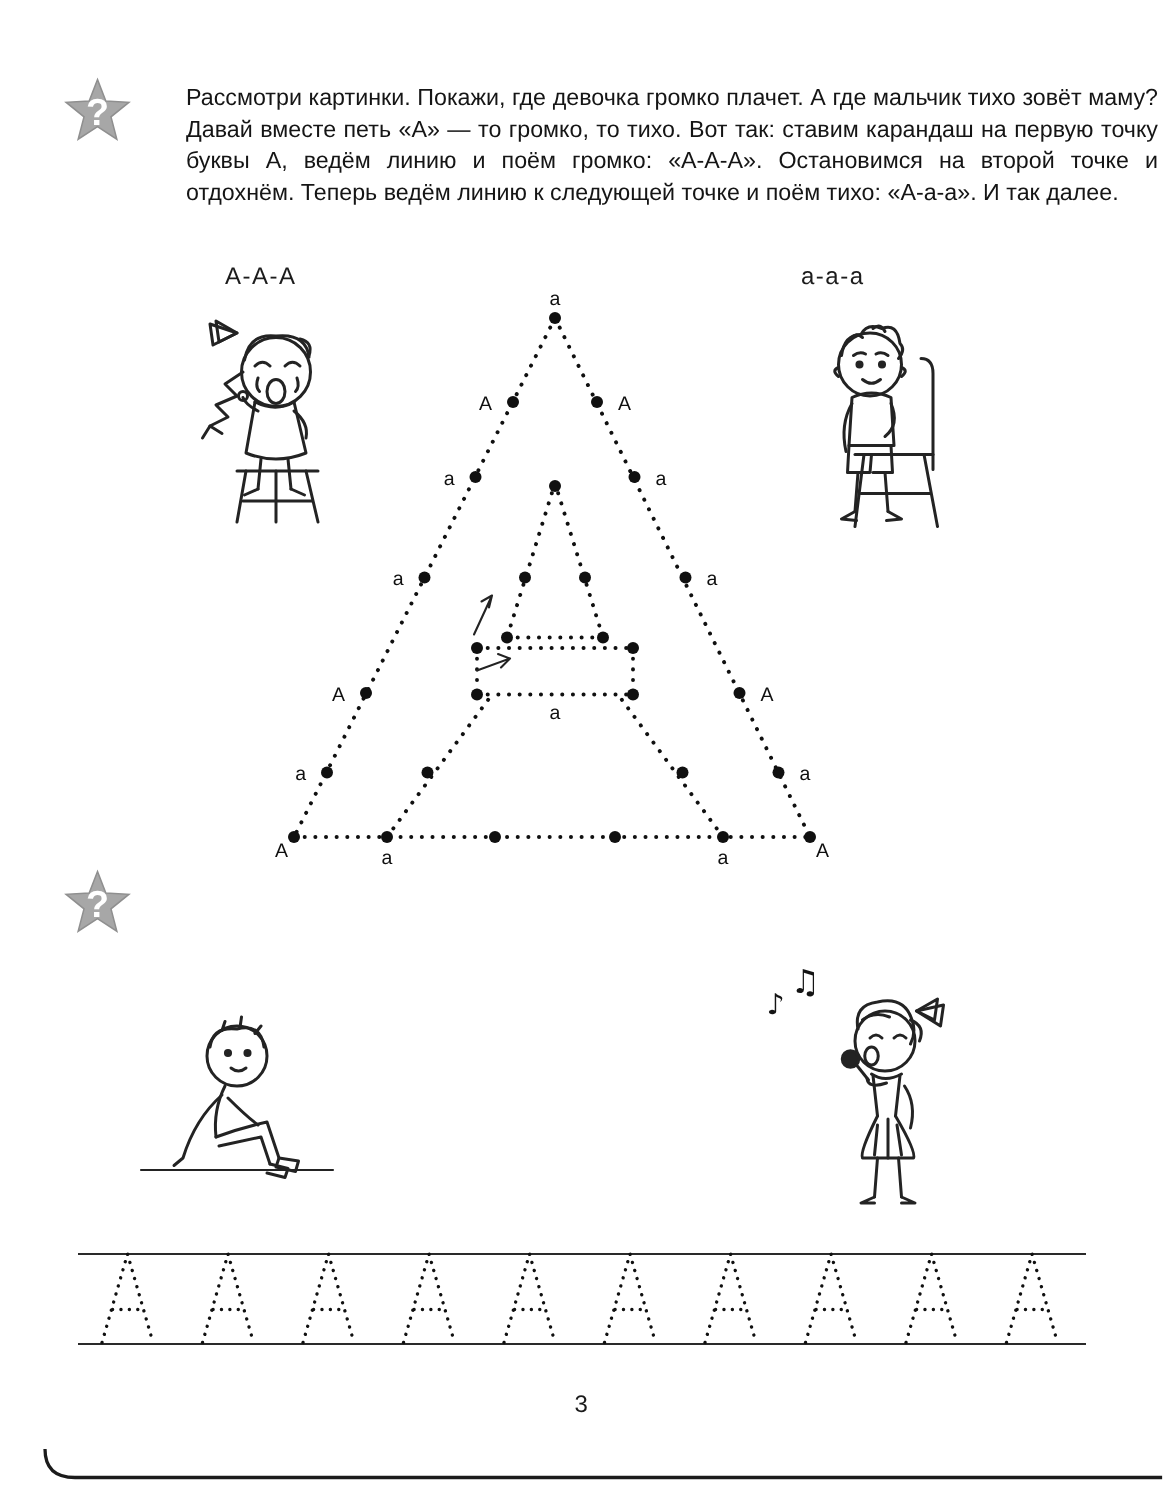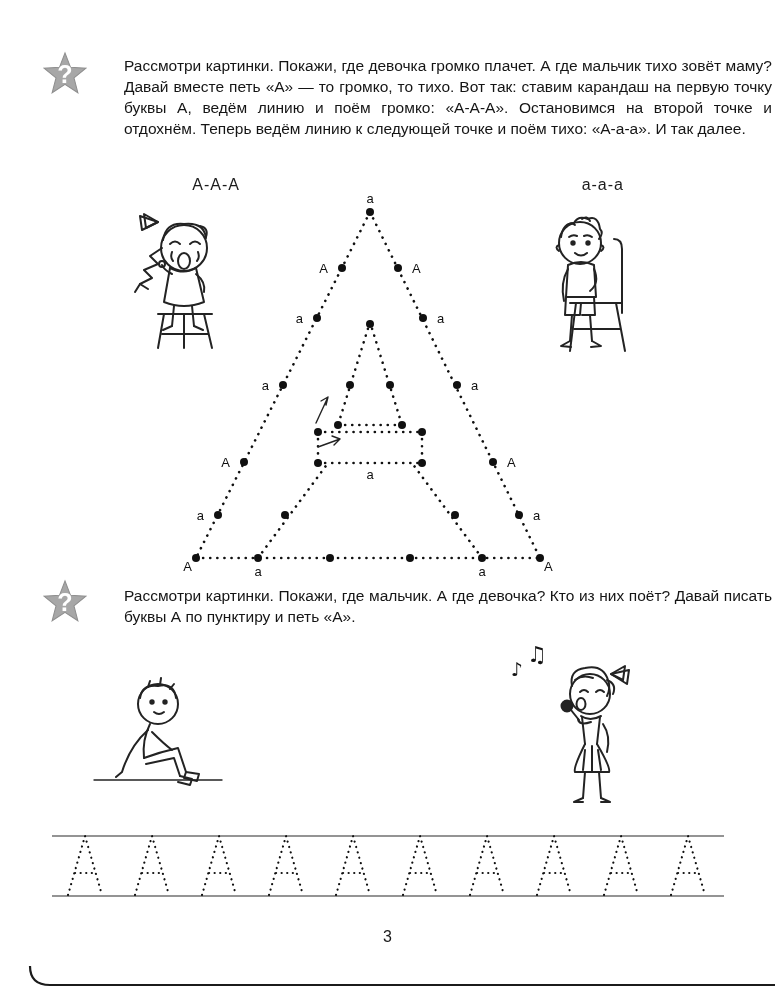--- a/index.html
+++ b/index.html
@@ -1,20 +1,20 @@
 <!DOCTYPE html>
 <html><head>
 <meta charset="utf-8">
 <style>
   html,body{margin:0;padding:0;background:#fff;}
   #page{position:relative;width:775px;height:1001px;background:#ffffff;overflow:hidden;
         font-family:"Liberation Sans",sans-serif;color:#161616;}
   .abs{position:absolute;}
   .task-text{font-size:15.5px;line-height:1.36;text-align:justify;color:#151515;margin-left:36px;}
-  .ex-label{font-size:16px;color:#1c1c1c;text-align:right;letter-spacing:1px;}
+  .ex-label{font-size:16px;color:#1c1c1c;text-align:left;letter-spacing:1px;}
   svg{overflow:visible;display:block;}
   .art{fill:none;stroke:#232323;stroke-width:2;stroke-linecap:round;stroke-linejoin:round;}
   .artthin{fill:none;stroke:#232323;stroke-width:1.4;stroke-linecap:round;}
   .dotseg{fill:none;stroke:#101010;stroke-width:2.6;stroke-dasharray:0.1 7;stroke-linecap:round;}
   .ltr{font-family:"Liberation Sans",sans-serif;font-size:13px;fill:#101010;}
   .trace{fill:none;stroke:#101010;stroke-width:2.2;stroke-dasharray:0.1 5.5;stroke-linecap:round;}
   .guide{stroke:#2a2a2a;stroke-width:1.2;}
   .star{fill:#a7a7a7;stroke:#8f8f8f;stroke-width:1;}
   .qmark{font-family:"Liberation Sans",sans-serif;font-size:24px;font-weight:bold;fill:#ffffff;}
   .note{font-family:"DejaVu Sans",sans-serif;fill:#141414;}
@@ -148,21 +148,20 @@
         <text x="302" y="381" text-anchor="middle" class="ltr">а</text>
         <text x="190" y="284" text-anchor="middle" class="ltr">а</text>
       </g>
   </svg>
 
   <svg class="abs" style="left:42px;top:580px;" width="46" height="46" viewBox="0 0 44 44">
     <polygon class="star" points="22,1 27.3,14.7 42,15.5 30.6,24.8 34.3,39 22,31 9.7,39 13.4,24.8 2,15.5 16.7,14.7"></polygon>
     <text class="qmark" x="22" y="30" text-anchor="middle">?</text>
   </svg>
 
-  <div class="abs task-text" style="left:88px;top:585px;width:648px;">Рассмотри картинки. Покажи, где мальчик. А где девочка? Кто из них поёт? Давай писать буквы А по пунктиру и петь «А».</div>
 
   <svg class="abs" style="left:88px;top:674px;" width="145" height="130" viewBox="0 0 145 130">
     <g class="art">
       <circle cx="70" cy="30" r="20"></circle>
       <path d="M52 24 Q54 10 70 12 Q86 8 88 24"></path>
       <path d="M60 13 l2 -6 M72 11 l1 -7 M82 15 l4 -5"></path>
       <circle cx="64" cy="28" r="1.7" fill="#232323"></circle>
       <circle cx="77" cy="28" r="1.7" fill="#232323"></circle>
       <path d="M66 38 q5 4 10 0"></path>
       <path d="M62 50 Q54 66 56 84"></path>

